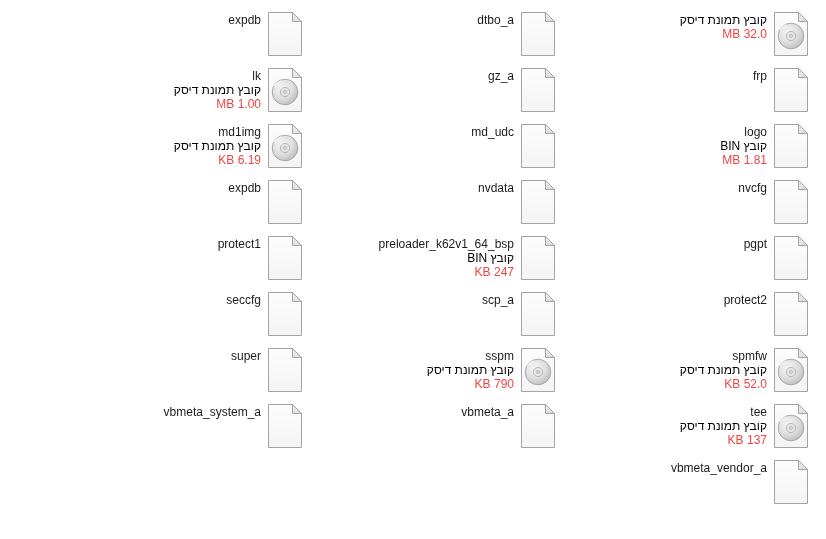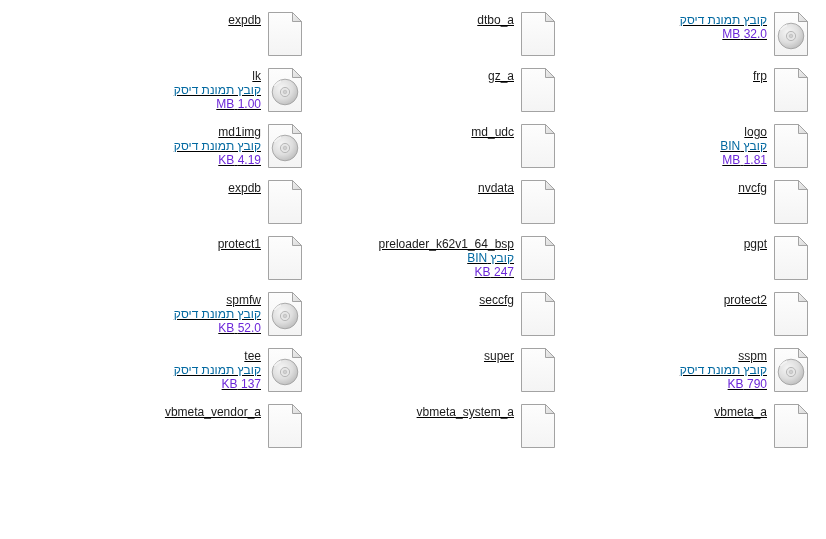--- a/index.html
+++ b/index.html
@@ -32,25 +32,24 @@
     width: 48px; height: 48px;
   }
   .tile .text-block {
     flex: 1 1 auto;
     min-width: 0;
     padding-top: 3px;
     text-align: right;
     line-height: 14px;
     font-size: 12px;
     overflow: hidden;
-    text-decoration: underline;
   }
   .tile .file-name { display: block; color: #1b1b1b; white-space: nowrap; }
-  .tile .file-type { display: block; color: #0369a1; white-space: nowrap; }
-  .tile .file-size { display: block; color: #6d28d9; white-space: nowrap; }
+  .tile .file-type { display: block; color: #000000; white-space: nowrap; }
+  .tile .file-size { display: block; color: #ef4444; white-space: nowrap; }
   .tile .file-type:empty, .tile .file-size:empty { display: none; }
   #svg-defs { position: absolute; width: 0; height: 0; overflow: hidden; }
 </style>
 </head>
 <body>
 
 <svg id="svg-defs" aria-hidden="true">
   <defs>
     <linearGradient id="docGrad" x1="0" y1="0" x2="0" y2="1">
       <stop offset="0" stop-color="#fdfdfd"></stop>
@@ -206,21 +205,21 @@
 
   <div class="tile">
     <span class="icon-box">
       <svg width="48" height="48">
           <use href="#icon-disc"></use>
         </svg>
     </span>
     <span class="text-block">
       <span class="file-name">md1img</span>
       <span class="file-type">קובץ תמונת דיסק</span>
-      <span class="file-size">4.19 KB</span>
+      <span class="file-size">6.19 KB</span>
     </span>
   </div>
 
 
   <div class="tile">
     <span class="icon-box">
       <svg width="48" height="48">
           <use href="#icon-generic"></use>
         </svg>
     </span>
@@ -296,20 +295,31 @@
       <svg width="48" height="48">
           <use href="#icon-generic"></use>
         </svg>
     </span>
     <span class="text-block">
       <span class="file-name">protect2</span>
 
     </span>
   </div>
 
+  <div class="tile">
+    <span class="icon-box">
+      <svg width="48" height="48">
+          <use href="#icon-generic"></use>
+        </svg>
+    </span>
+    <span class="text-block">
+      <span class="file-name">scp_a</span>
+
+    </span>
+  </div>
 
   <div class="tile">
     <span class="icon-box">
       <svg width="48" height="48">
           <use href="#icon-generic"></use>
         </svg>
     </span>
     <span class="text-block">
       <span class="file-name">seccfg</span>
 

